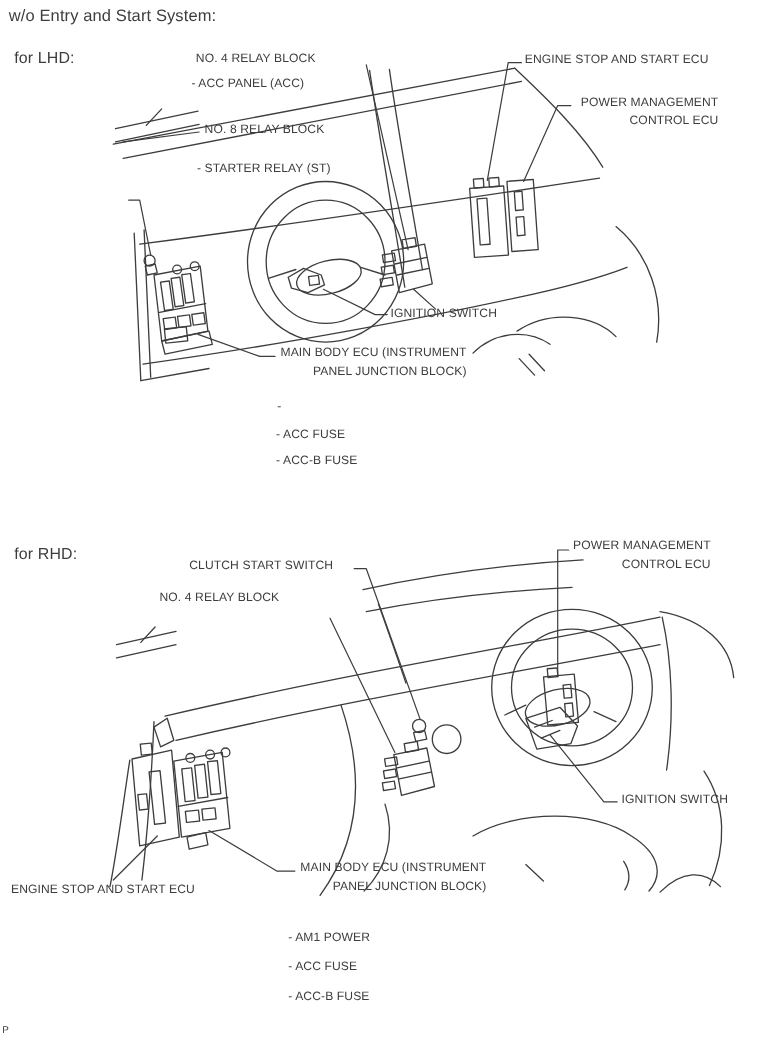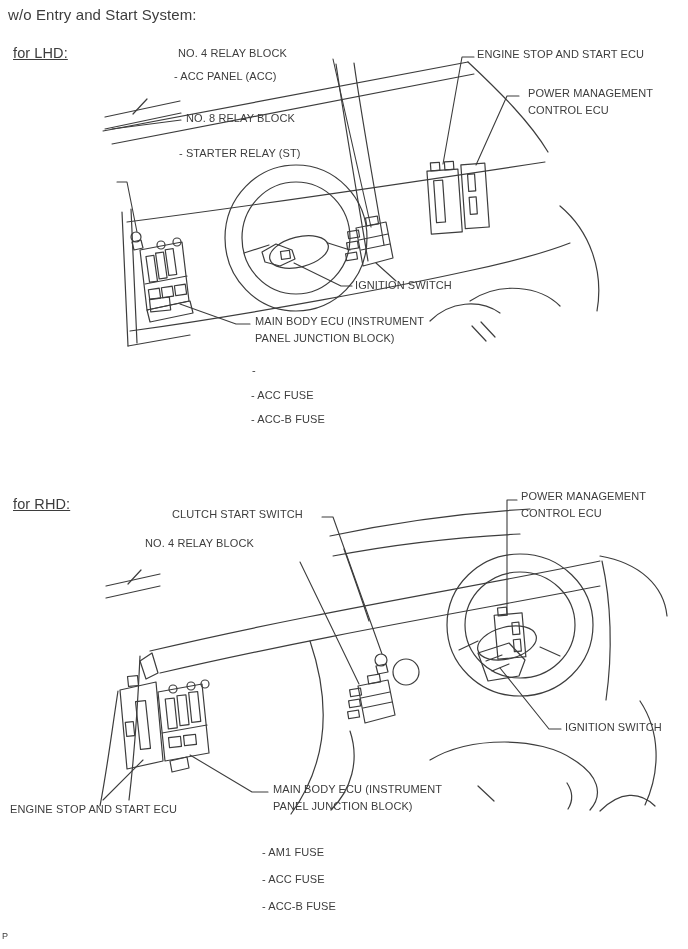--- a/index.html
+++ b/index.html
@@ -1,25 +1,25 @@
 <!DOCTYPE html>
 <html><head>
 <meta charset="utf-8">
 <style>
   html,body{margin:0;padding:0;background:#ffffff;}
   #page{
     position:relative;width:688px;height:949px;background:#fff;overflow:hidden;
-    font-family:"Liberation Sans", sans-serif;color:#3d3d3d;
+    font-family:"Liberation Sans", sans-serif;color:#3d3d3d;text-align:right;
   }
   .lbl{
     position:absolute;font-size:11px;line-height:17px;letter-spacing:0.1px;
     white-space:pre-line;color:#3d3d3d;
   }
   .title{font-size:15px;}
-  .section-heading{font-size:14.5px;text-decoration:underline;}
+  .section-heading{font-size:14.5px;}
   .tiny{font-size:9px;line-height:10px;}
   svg{position:absolute;left:0;}
   svg path, svg rect, svg ellipse, svg circle{
     fill:none;stroke:#3d3d3d;stroke-width:1.2;stroke-linecap:round;stroke-linejoin:round;
   }
   svg g.leaders path{stroke-width:1.1;}
 </style>
 </head>
 <body>
 
@@ -216,18 +216,18 @@
 
   <div class="lbl section-heading" style="left:13px;top:496px">for RHD:</div>
   <div class="lbl" style="left:172px;top:506px">CLUTCH START SWITCH</div>
   <div class="lbl" style="left:145px;top:535px">NO. 4 RELAY BLOCK</div>
   <div class="lbl" style="left:521px;top:488px">POWER MANAGEMENT
 CONTROL ECU</div>
   <div class="lbl" style="left:565px;top:719px">IGNITION SWITCH</div>
   <div class="lbl" style="left:10px;top:801px">ENGINE STOP AND START ECU</div>
   <div class="lbl" style="left:273px;top:781px">MAIN BODY ECU (INSTRUMENT
 PANEL JUNCTION BLOCK)</div>
-  <div class="lbl" style="left:262px;top:844px">- AM1 FUSE</div>
+  <div class="lbl" style="left:262px;top:844px">- AM1 POWER</div>
   <div class="lbl" style="left:262px;top:871px">- ACC FUSE</div>
   <div class="lbl" style="left:262px;top:898px">- ACC-B FUSE</div>
 
   <div class="lbl tiny" style="left:2px;top:931px">P</div>
 </div>
 
 </body></html>

